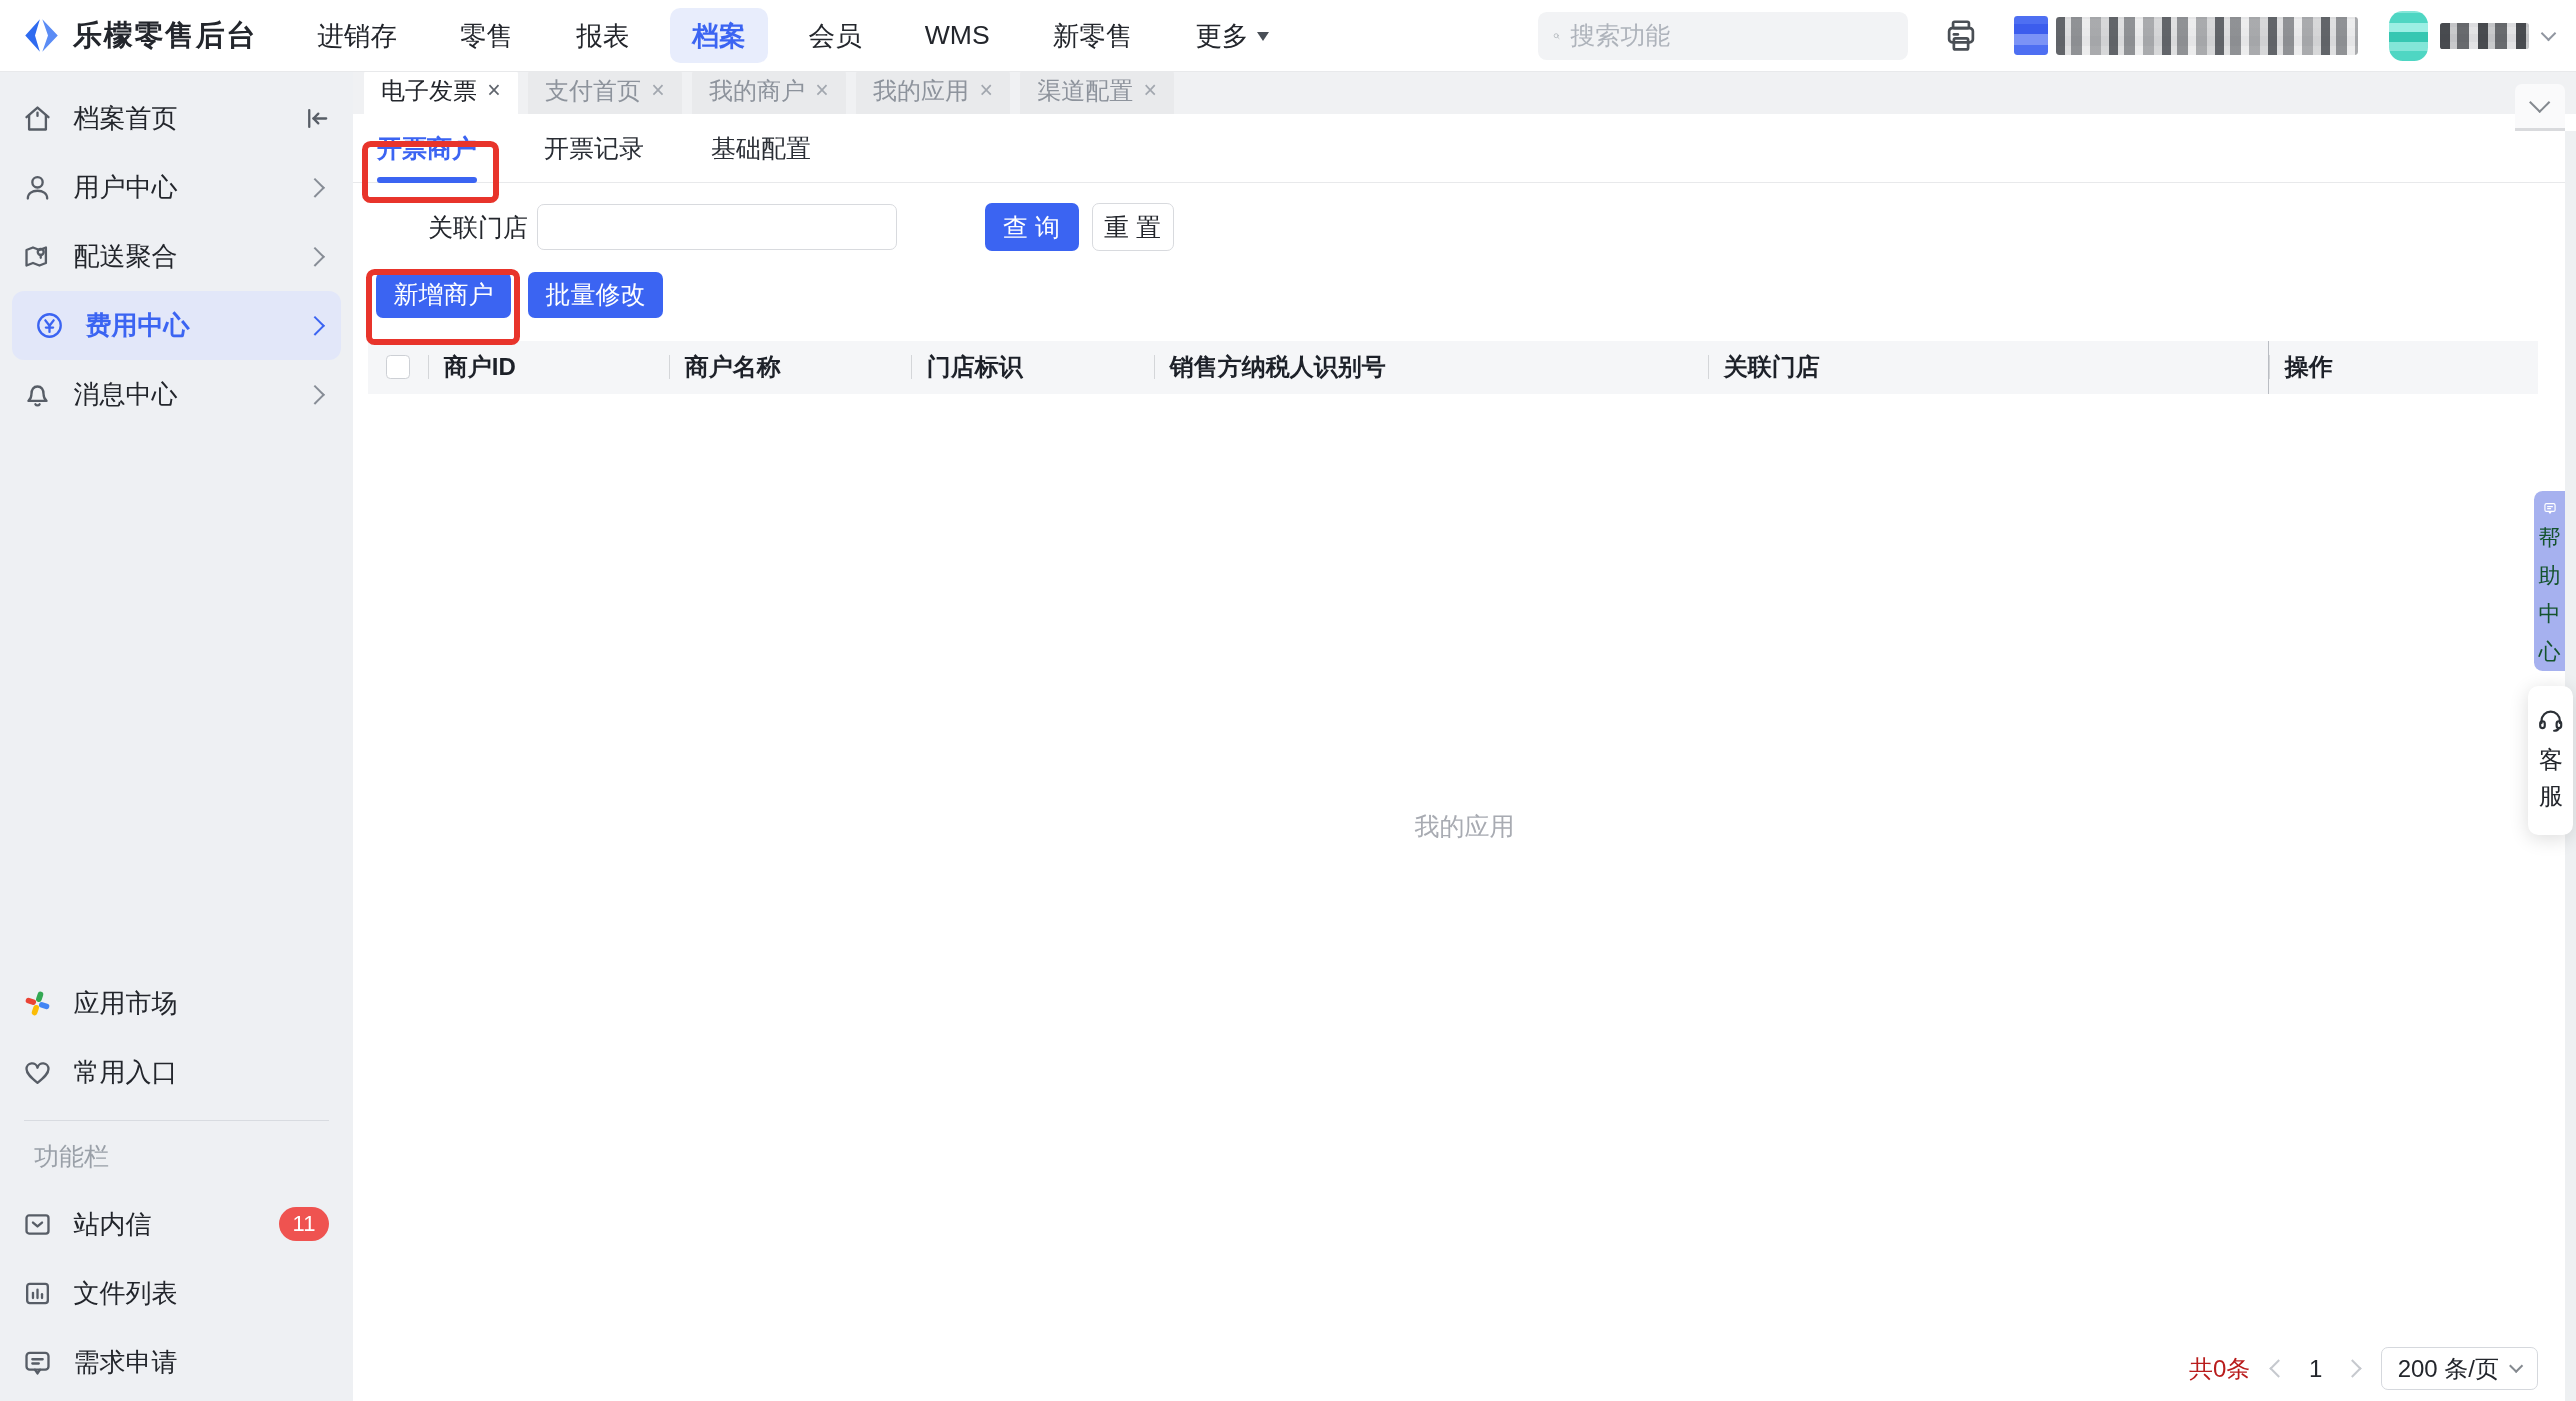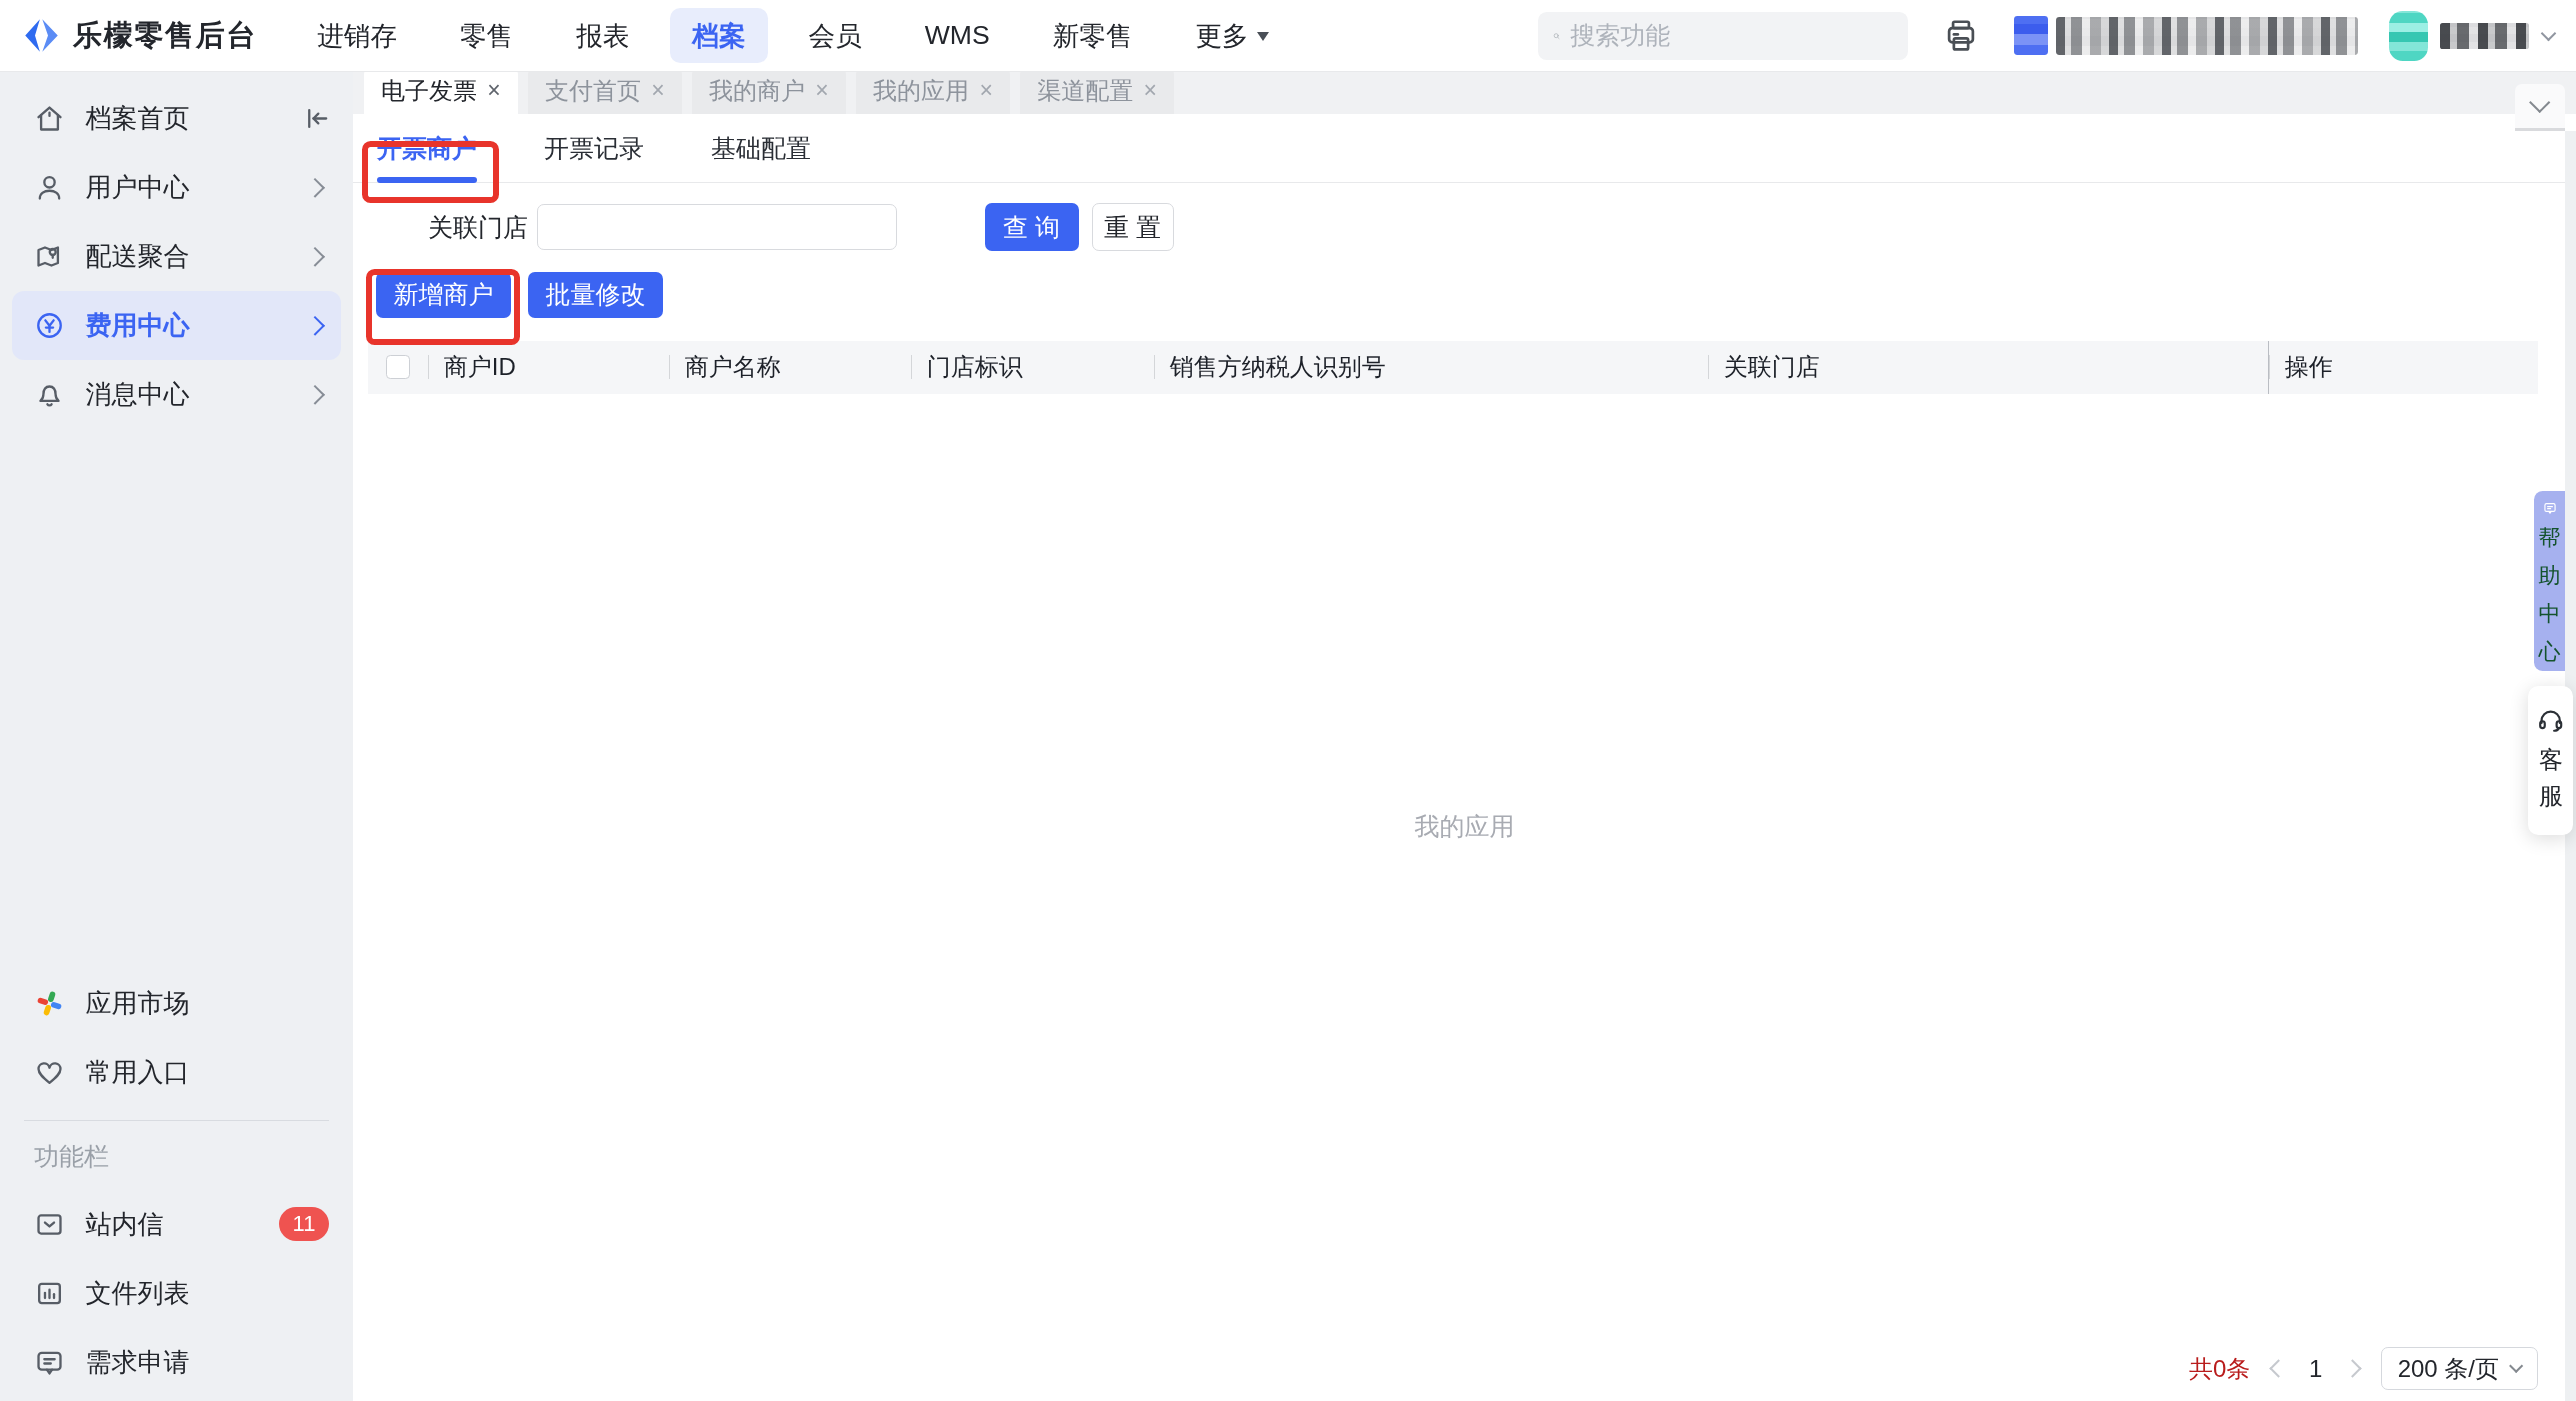--- a/index.html
+++ b/index.html
@@ -27,21 +27,21 @@
       repeating-linear-gradient(0deg,rgba(255,255,255,.55) 0 8.6px,rgba(255,255,255,0) 8.6px 19px,rgba(255,255,255,.35) 19px 27.4px)}
   .avatar{width:39px;height:50px;border-radius:13.7px;margin-left:31px;background:repeating-linear-gradient(0deg,#4fd6c3 0 10.3px,#83e6d8 10.3px 19px,#36c7b2 19px 29px,#9cefe4 29px 38px)}
   .mosaic-name{width:89px;height:26px;margin-left:12px;border-radius:2.6px;background-color:#ececee;background-image:
       repeating-linear-gradient(90deg,rgba(30,33,38,.8) 0 10.3px,rgba(30,33,38,.2) 10.3px 17px,rgba(30,33,38,.65) 17px 29px,rgba(30,33,38,.08) 29px 38px),
       repeating-linear-gradient(0deg,rgba(255,255,255,.4) 0 6.9px,rgba(255,255,255,0) 6.9px 15.4px)}
   .chev{width:13.7px;height:13.7px;border-right:2.6px solid #878d96;border-bottom:2.6px solid #878d96;transform:rotate(-45deg)}
   .acct-chev{width:11px;height:11px;border-right:2.6px solid #9096a0;border-bottom:2.6px solid #9096a0;transform:rotate(45deg);margin:-3.4px 0 0 13.7px}
 
   
   .sidebar{position:absolute;top:72px;left:0;bottom:0;width:353px;background:#eef0f3;display:flex;flex-direction:column;padding:12px 0 5.1px;z-index:5}
-  .side-item{height:69px;flex:0 0 auto;display:flex;align-items:center;gap:20.6px;padding-left:34px;position:relative;font-size:26px;color:#23262c;cursor:pointer}
+  .side-item{height:69px;flex:0 0 auto;display:flex;align-items:center;gap:20.6px;padding-left:22px;position:relative;font-size:26px;color:#23262c;cursor:pointer}
   .side-item svg{color:#575d66;flex:0 0 auto}
   .side-item .chev{position:absolute;right:31px}
   .side-item.active{margin:0 12px;padding-left:22px;background:#e2e7f9;border-radius:12px;color:#3b64f2;font-weight:bold}
   .side-item.active svg{color:#3b64f2}
   .side-item.active .chev{border-color:#3b64f2;right:19px}
   .collapse-btn{position:absolute;right:22px;color:#575d66;cursor:pointer}
   .side-spacer{flex:1}
   .side-divider{height:0.9px;background:#d8dbe0;margin:13.7px 24px;flex:0 0 auto}
   .side-label{font-size:25px;color:#9aa0a8;padding:5.1px 0 17px 34px;flex:0 0 auto}
   .badge{position:absolute;right:24px;background:#ef5350;color:#fff;font-size:22px;min-width:50px;height:34px;border-radius:17px;display:flex;align-items:center;justify-content:center;padding:0 8.6px}
@@ -67,21 +67,21 @@
   .filter-input{width:360px;height:46px;border:1.7px solid #d8dade;border-radius:6.9px;margin-left:8.6px;font-size:24px;padding:0 13.7px;outline:none;background:#fff;font-family:"Liberation Sans","DejaVu Sans",sans-serif}
   .btn{height:48px;border-radius:6.9px;font-size:25px;display:flex;align-items:center;justify-content:center;border:none;cursor:pointer;font-family:"Liberation Sans","DejaVu Sans",sans-serif;white-space:nowrap}
   .btn-primary{background:#3b64f2;color:#fff}
   .btn-plain{background:#fff;border:1.7px solid #d8dade;color:#23262c}
   .btn-query{width:94px;margin-left:88px}
   .btn-reset{width:82px;margin-left:13px}
   .action-row{display:flex;gap:17px;padding:20.6px 0 0 23px}
   .btn-add,.btn-batch{width:135px;height:46px}
 
   .thead{margin:23px 0 0 15.4px;width:2170px;height:53px;background:#f5f6f8;display:flex;align-items:center}
-  .th{position:relative;height:100%;display:flex;align-items:center;padding-left:15.4px;font-size:24px;font-weight:normal;color:#1d2129}
+  .th{position:relative;height:100%;display:flex;align-items:center;padding-left:15.4px;font-size:24px;font-weight:bold;color:#1d2129}
   .th::before{content:"";position:absolute;left:0;top:14.6px;bottom:14.6px;width:0.9px;background:#d4d6d9}
   .th-check::before{display:none}
   .th-check{width:60px;justify-content:center;padding-left:0}
   .checkbox{width:24px;height:24px;border:1.7px solid #cdd0d5;border-radius:4.3px;background:#fff;cursor:pointer}
   .w1{width:241px}.w2{width:242px}.w3{width:243px}.w4{width:554px}.w5{width:560px}.w6{width:270px}
   .th-op{border-left:1.7px solid #babdc3}
   .tbody{height:866px;display:flex;align-items:center;justify-content:center}
   .empty{font-size:25px;color:#a8abb2}
 
   .pagination{position:absolute;right:38px;bottom:12px;display:flex;align-items:center;gap:22px}

